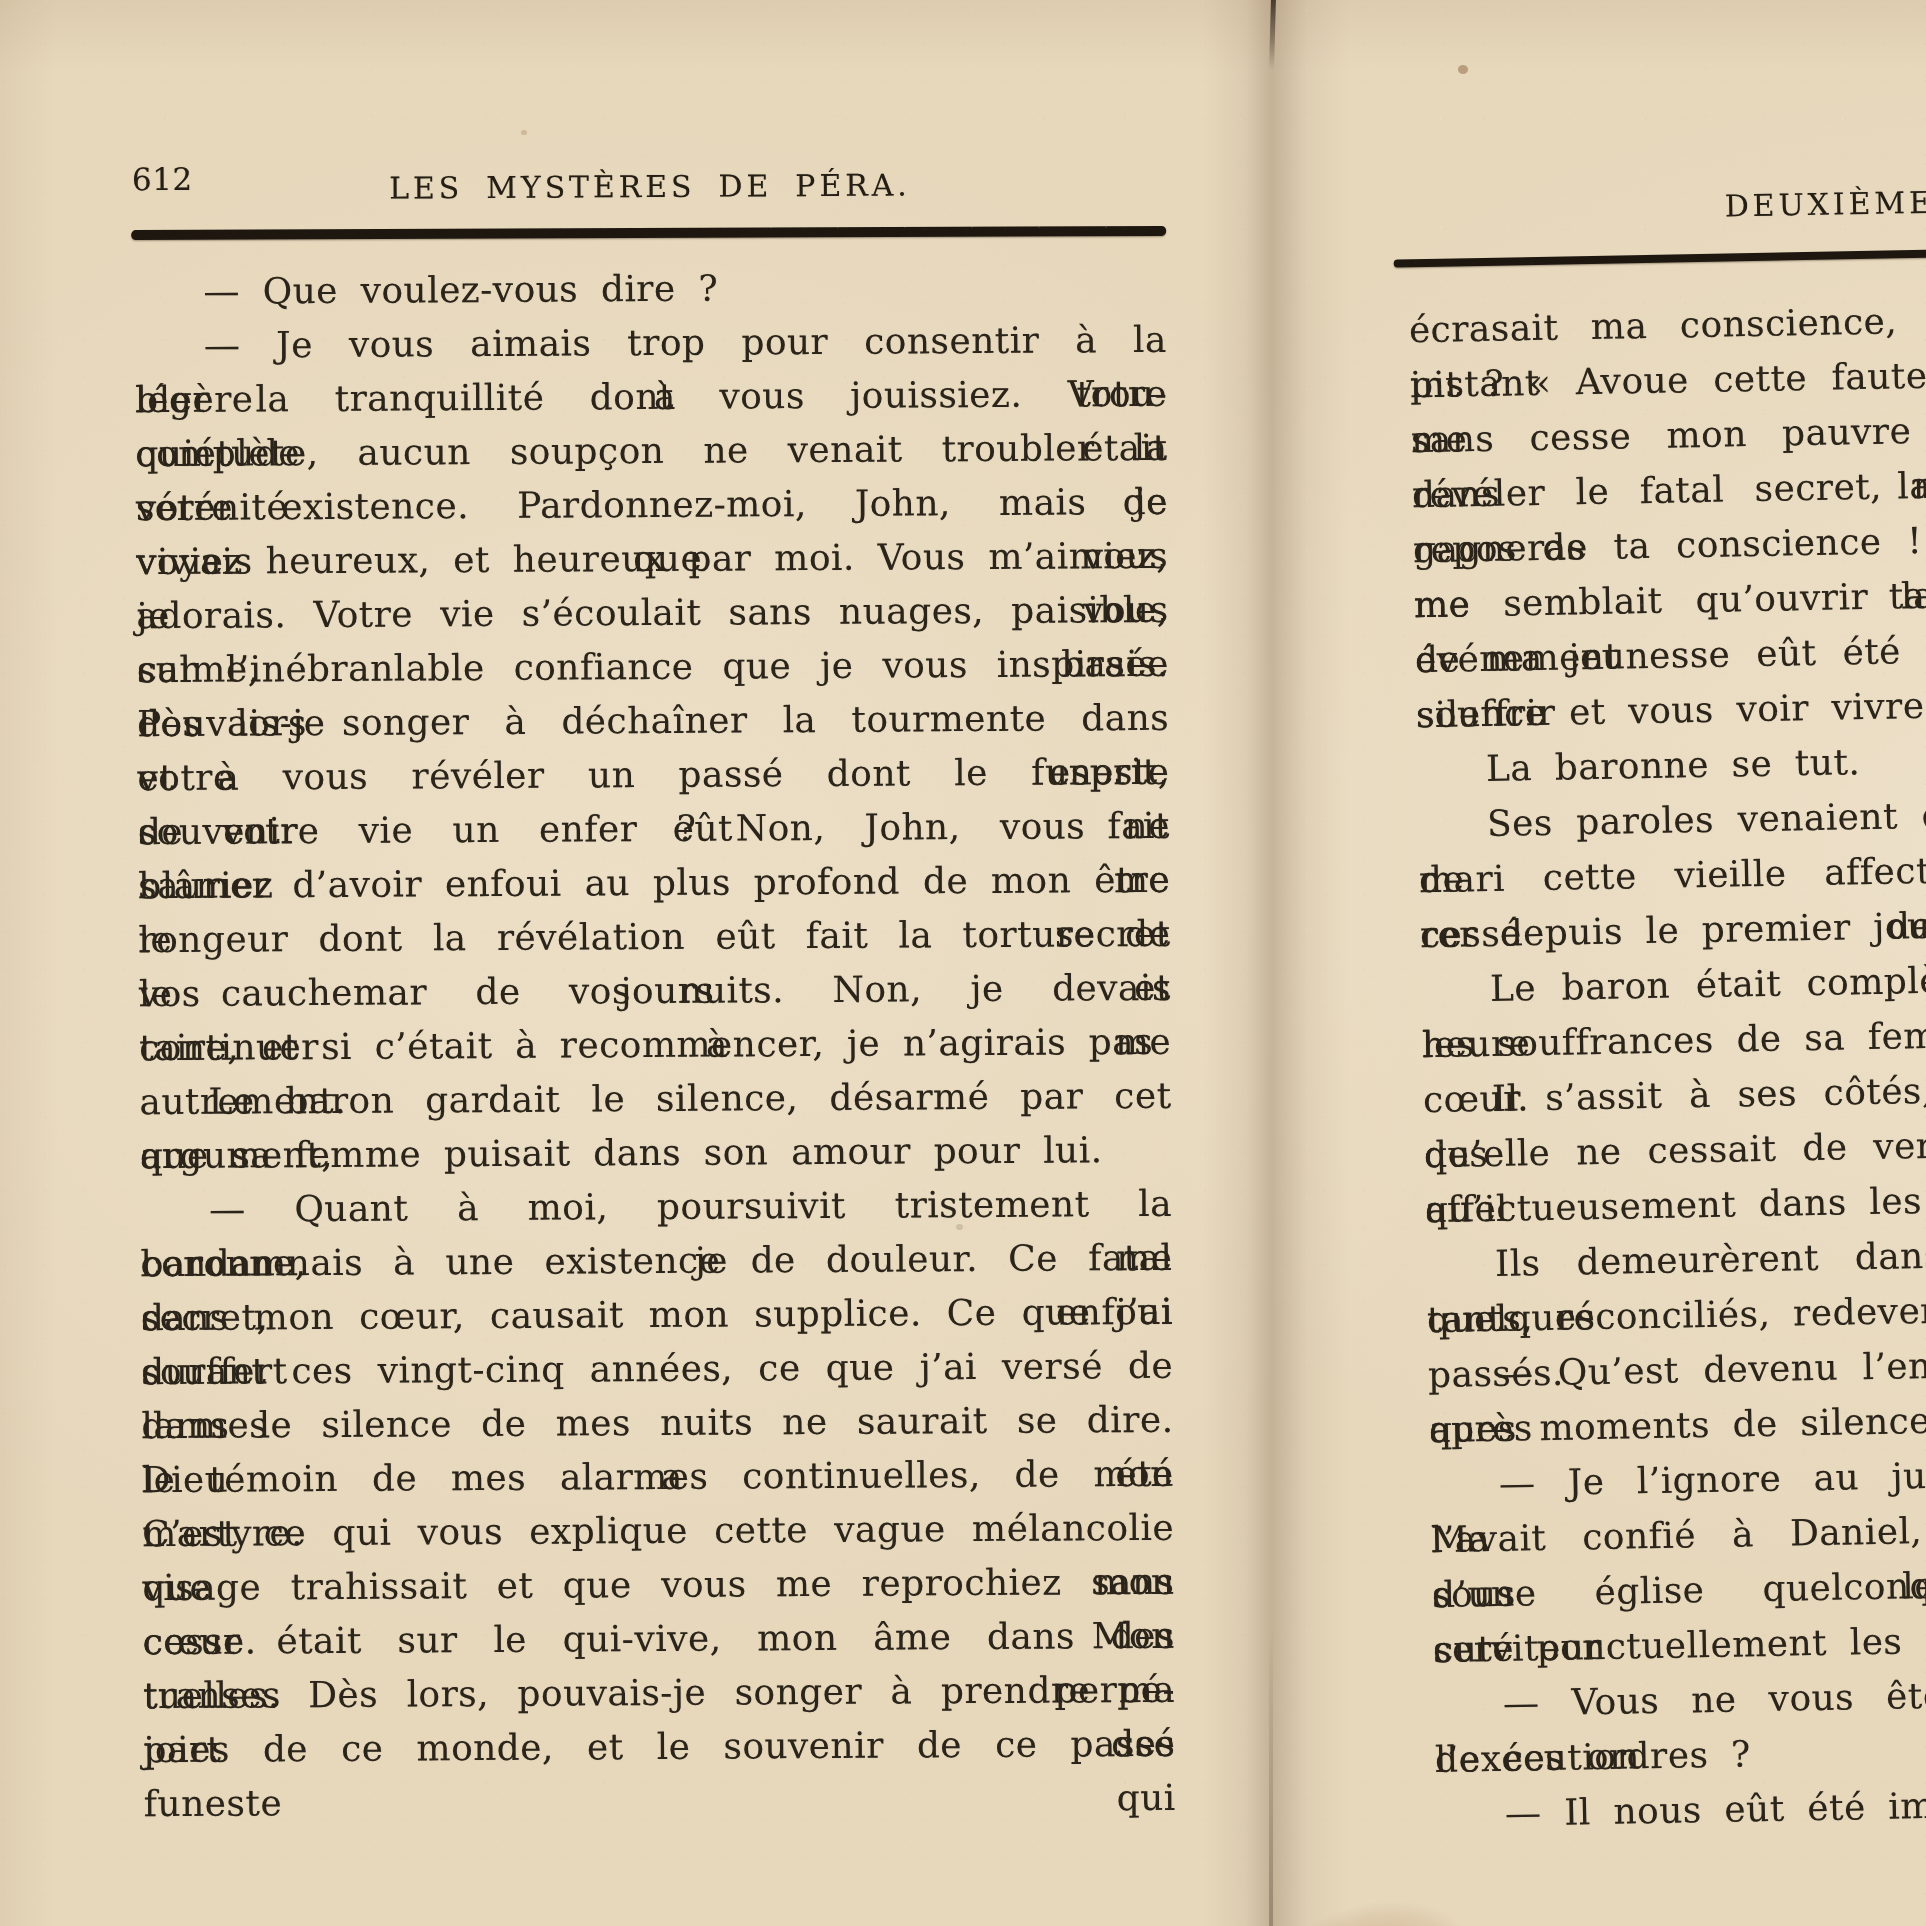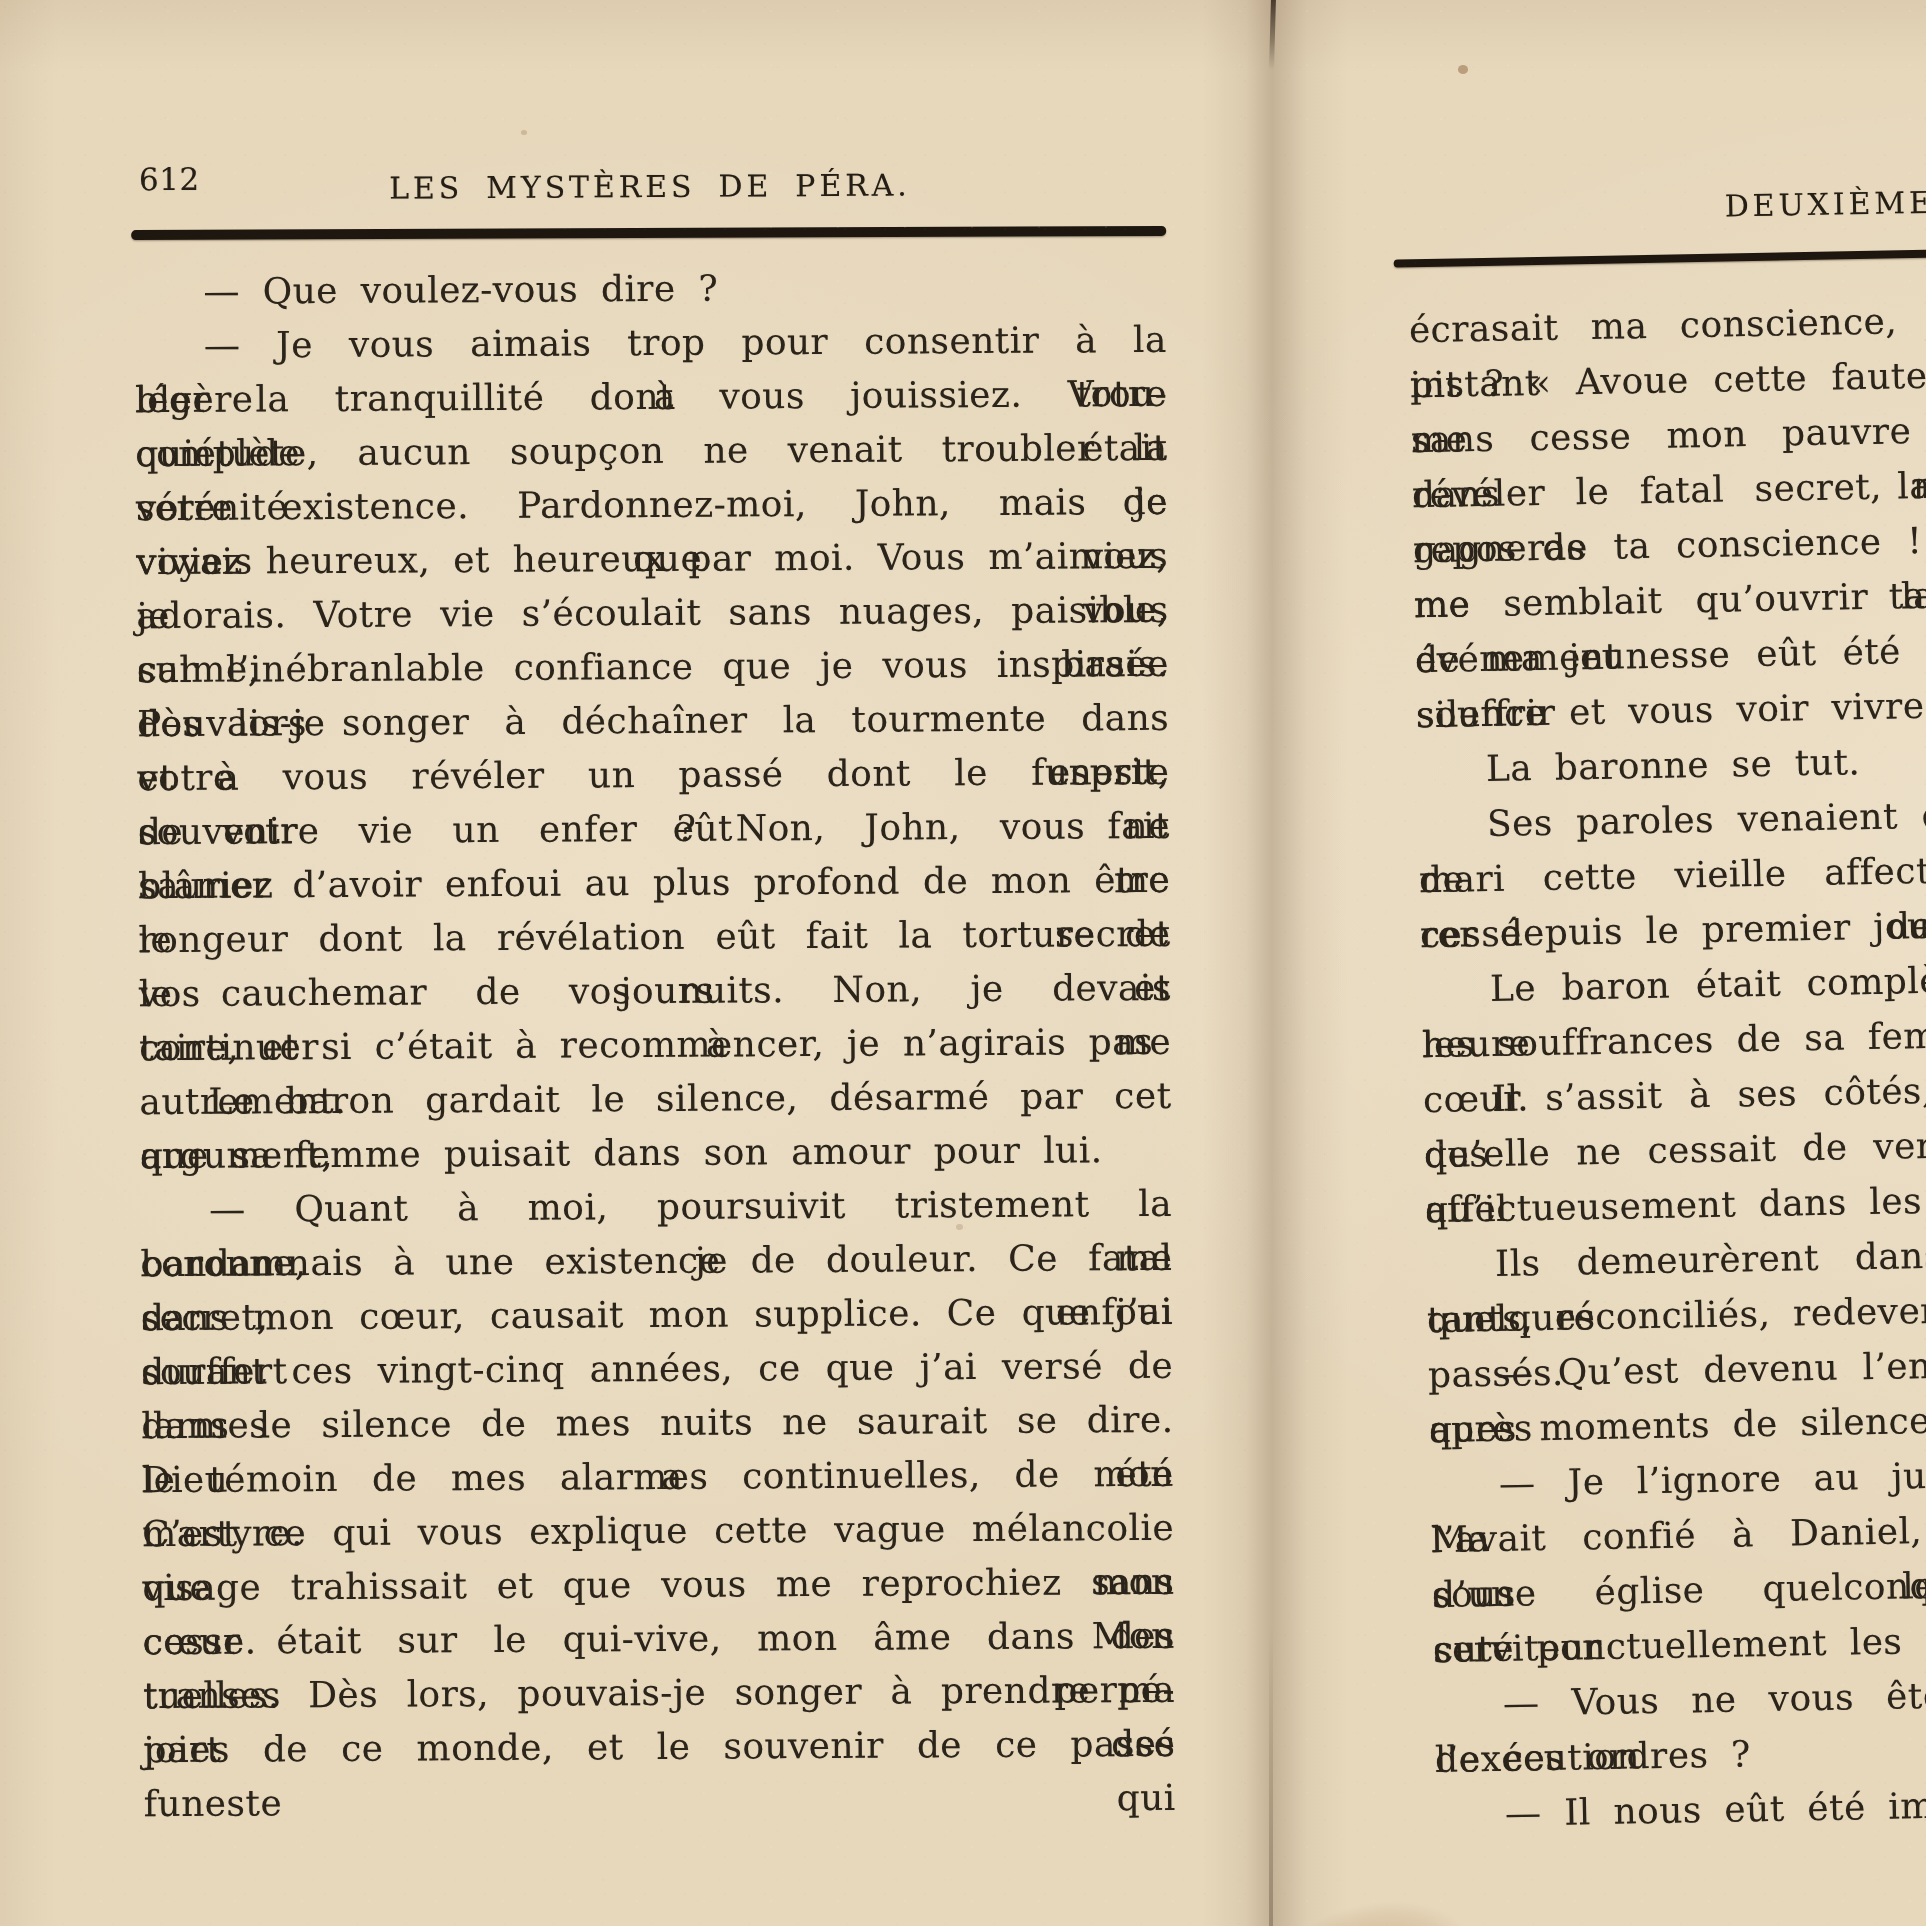--- a/index.html
+++ b/index.html
@@ -62,21 +62,21 @@
   .page-left{left:0;width:1271px;}
   .page-right{left:1271px;width:1304px;}
   .tilt{position:absolute;inset:0;}
   .page-left .tilt{transform:rotate(-0.35deg);transform-origin:655px 1021px;}
   .page-right .tilt{transform:rotate(-1.05deg);transform-origin:655px 1040px;}
 
   .pagenum{
     position:absolute;font-size:31px;line-height:1;color:#251f16;
     text-shadow:0 0 0.8px rgba(37,31,22,0.45);letter-spacing:0.02em;
   }
-  .pn-left{left:144px;top:161px;}
+  .pn-left{left:137px;top:161px;}
   .running-title{
     position:absolute;font-size:30px;line-height:1;text-align:center;color:#241e15;
     letter-spacing:0.13em;word-spacing:0.32em;
     text-shadow:0 0 0.8px rgba(36,30,21,0.40);
   }
   .rt-left{left:139px;width:1032px;top:172px;}
   .rt-right{left:151px;width:1021px;top:188px;}
   .rule{
     position:absolute;background:#1d1710;border-radius:4.6px;
     box-shadow:0 1.2px 1.5px rgba(60,45,28,0.35);

